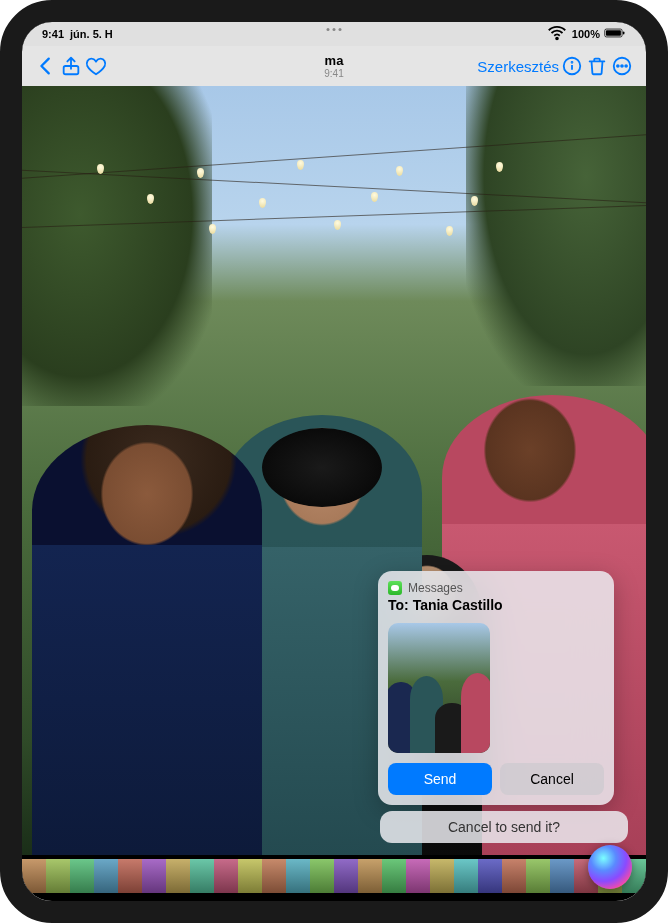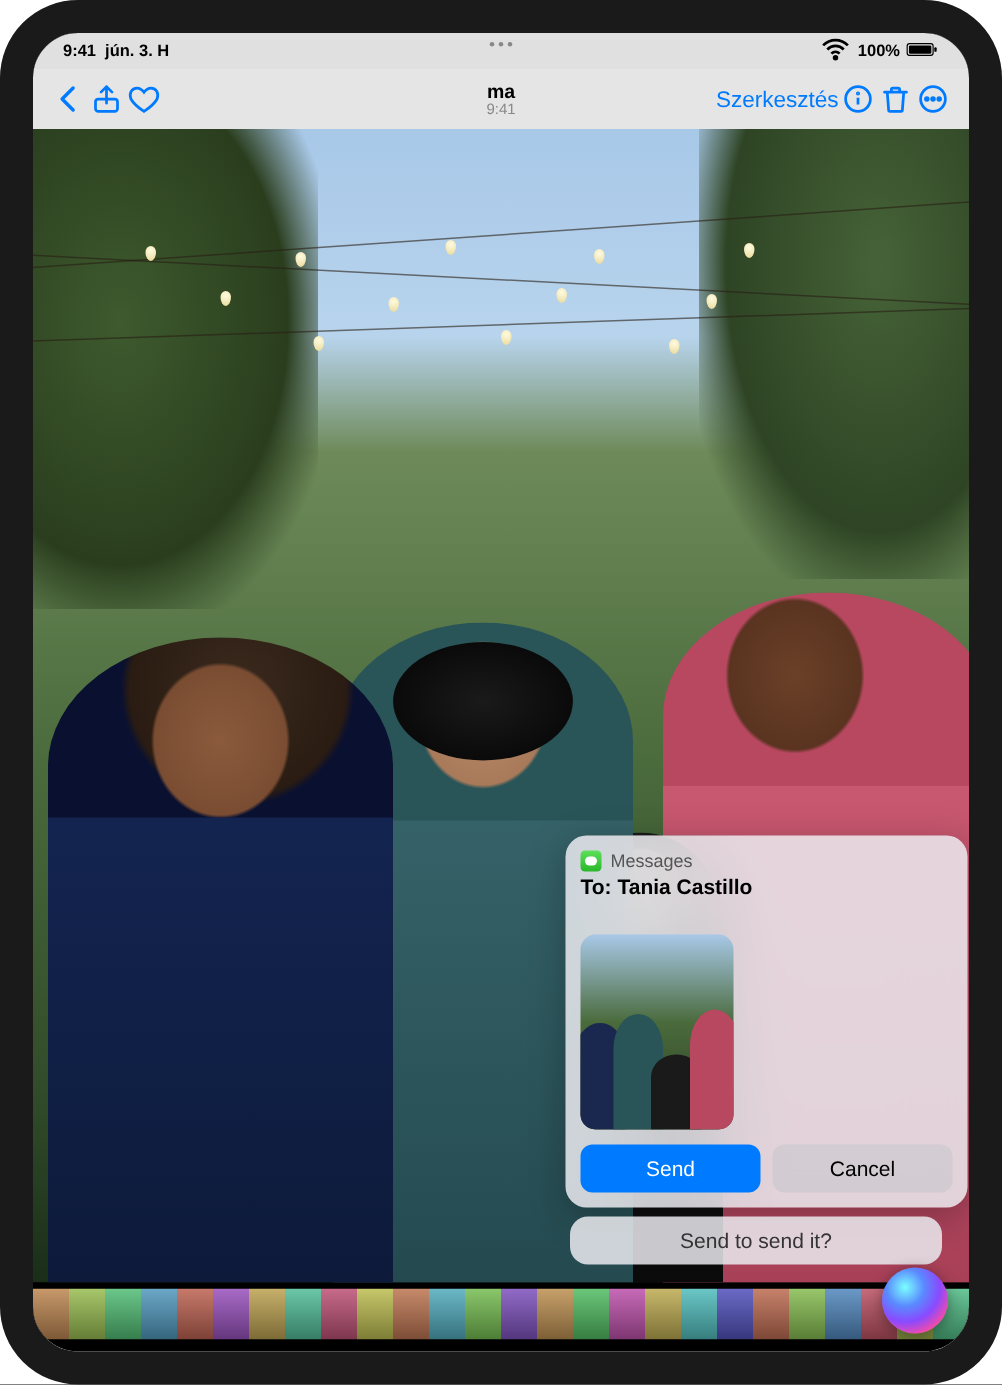--- a/index.html
+++ b/index.html
@@ -193,23 +193,23 @@
   .p4::after {
     content:"";
     position:absolute;
     top:28%; left:0; right:0; bottom:0;
     background: linear-gradient(#c85870, #a84058);
   }
 
   
   .siri-sheet {
     position: absolute;
-    right: 1px;
+    right: 32px;
     bottom: 96px;
-    width: 268px;
+    width: 236px;
     background: rgba(235,235,240,0.85);
     backdrop-filter: blur(20px);
     border-radius: 14px;
     padding: 10px;
     z-index: 30;
     box-shadow: 0 6px 24px rgba(0,0,0,0.25);
   }
   .sheet-header {
     display: flex;
     align-items: center;
@@ -227,21 +227,21 @@
   .msg-icon::after {
     content:"";
     width: 8px; height: 6px;
     background: #fff;
     border-radius: 3px;
   }
   .sheet-to {
     font-size: 14px;
     font-weight: 600;
     color: #000;
-    margin-bottom: 24px;
+    margin-bottom: 10px;
   }
   .sheet-thumb {
     width: 102px; height: 130px;
     border-radius: 10px;
     overflow: hidden;
     margin-bottom: 10px;
     position: relative;
     background: linear-gradient(to bottom, #a8c8e8 0%, #4a6b3c 45%, #2a3a22 100%);
   }
   .thumb-people {
@@ -336,21 +336,21 @@
 </style>
 </head>
 <body>
 
 <div class="ipad-frame"></div>
 <div class="ipad-inner">
 
   <div class="status-bar">
     <div class="status-left">
       <span>9:41</span>
-      <span>jún. 3. H</span>
+      <span>jún. 5. H</span>
     </div>
     <div class="status-center">
       <div class="dot"></div>
         <div class="dot"></div>
         <div class="dot"></div>
     </div>
     <div class="status-right">
       <span>
         <svg viewBox="0 0 24 24" fill="none" stroke="#000" stroke-width="2">
             <path d="M3 9c5-5 13-5 18 0M6 12c3.5-3.5 8.5-3.5 12 0M9 15c1.8-1.8 4.2-1.8 6 0"></path>
@@ -463,21 +463,21 @@
         <div class="thumb-p tp4"></div>
       </div>
     </div>
     <div class="sheet-buttons">
       <button class="sheet-btn btn-send">Send</button>
       <button class="sheet-btn btn-cancel">Cancel</button>
     </div>
   </div>
 
   <div class="siri-prompt">
-    <span>Send to send it?</span>
+    <span>Cancel to send it?</span>
   </div>
 
   <div class="siri-orb"></div>
 
   <div class="thumb-strip" id="thumb-strip">
       <div class="strip-thumb" style="background: linear-gradient(rgb(199, 153, 107), rgb(125, 89, 54));"></div>
       <div class="strip-thumb" style="background: linear-gradient(rgb(168, 199, 107), rgb(101, 125, 54));"></div>
       <div class="strip-thumb" style="background: linear-gradient(rgb(107, 199, 138), rgb(54, 125, 77));"></div>
       <div class="strip-thumb" style="background: linear-gradient(rgb(107, 168, 199), rgb(54, 101, 125));"></div>
       <div class="strip-thumb" style="background: linear-gradient(rgb(199, 122, 107), rgb(125, 65, 54));"></div>

